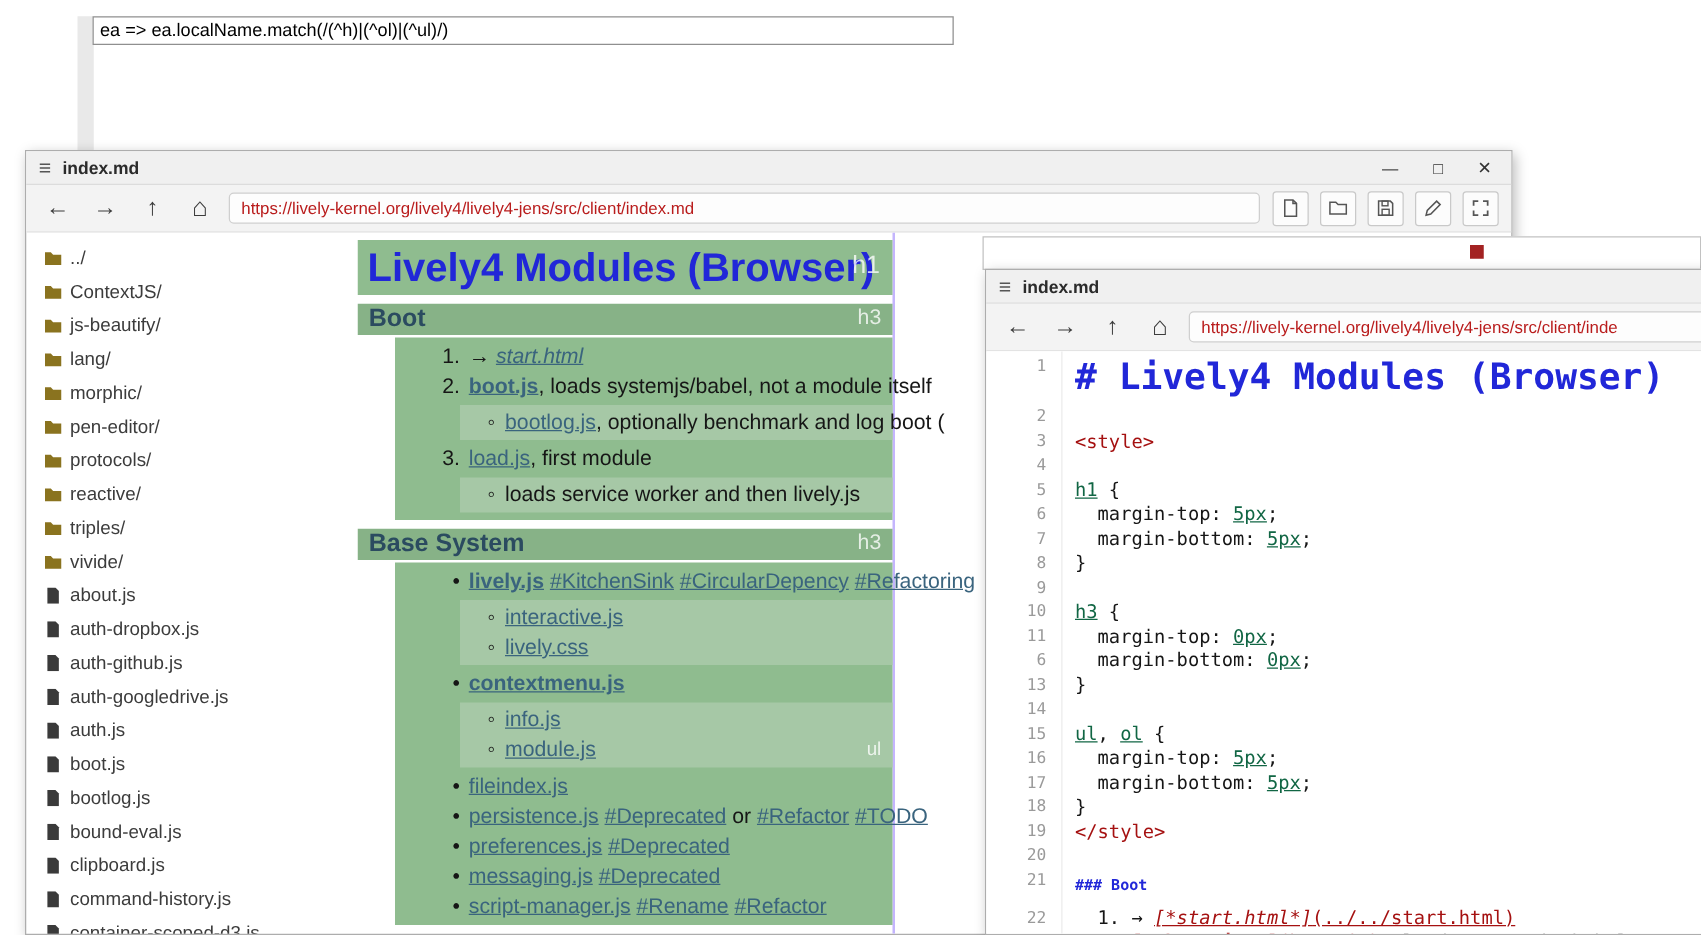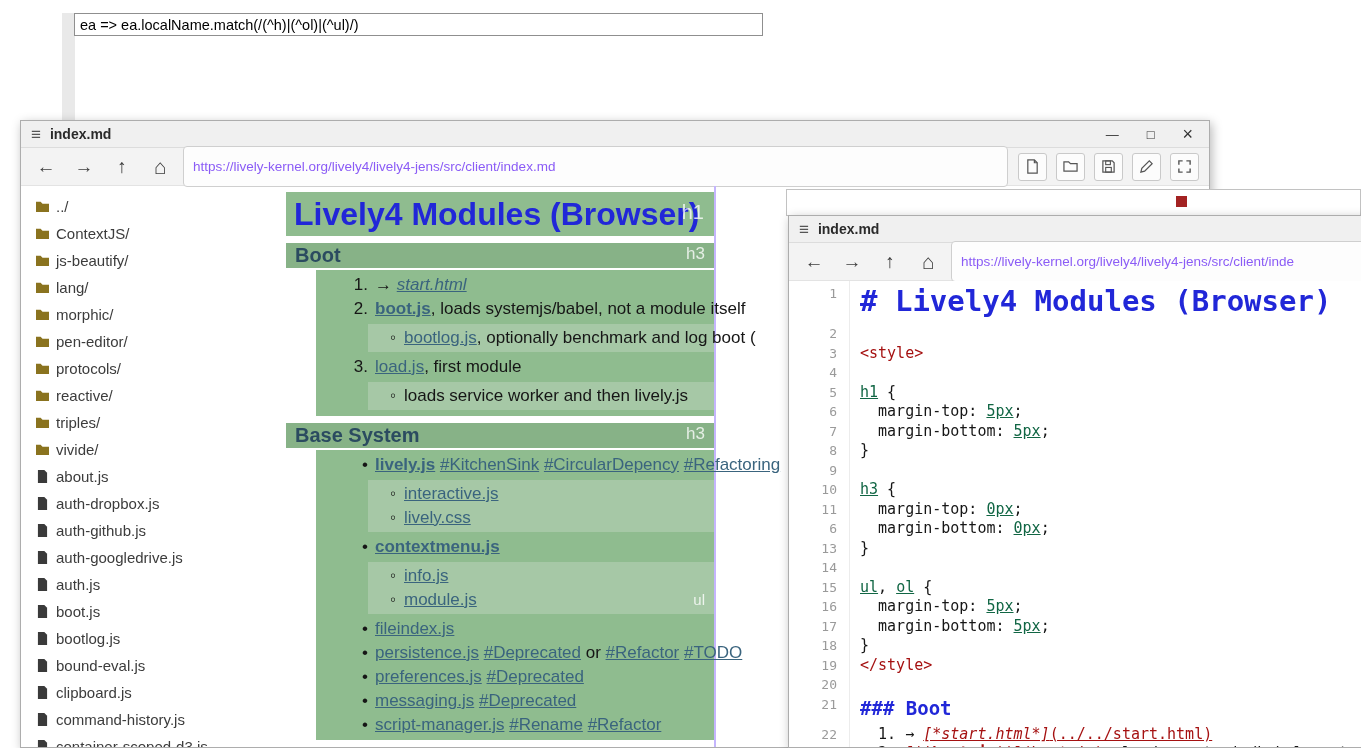--- a/index.html
+++ b/index.html
@@ -32,22 +32,22 @@
   .menu-icon { font-size:17px; color:#555; line-height:1; }
   .win-title { font-size:14px; font-weight:bold; color:#2b2b2b; }
   .win-controls { margin-left:auto; display:flex; gap:28px; padding-right:6px; align-items:center; }
   .wc { font-size:13px; color:#333; line-height:1; }
   .wc.close { font-size:18px; }
 
   .toolbar { height:38px; display:flex; align-items:center; gap:8px; padding:0 10px; background:#f3f3f3; border-bottom:1px solid #e3e3e3; }
   .nav-btn { width:30px; height:30px; border:none; background:transparent; font-family:inherit;
     font-size:19px; font-weight:bold; color:#3c3c3c; display:flex; align-items:center; justify-content:center; padding:0; }
   .nav-btn.home { font-size:21px; }
-  .url-input { flex:1; height:41px; min-width:0; border:1px solid #cfcfcf; border-radius:4px; background:#fdfdfd;
-    padding:0 9px; font-family:inherit; font-size:13.5px; color:#8b5cf6; }
+  .url-input { flex:1; height:25px; min-width:0; border:1px solid #cfcfcf; border-radius:4px; background:#fdfdfd;
+    padding:0 9px; font-family:inherit; font-size:13.5px; color:#b91c1c; }
   .tool-group { display:flex; gap:9px; margin-left:2px; }
   .tool-btn { width:29px; height:28px; border:1px solid #c9c9c9; border-radius:3px; background:#fcfcfc;
     display:flex; align-items:center; justify-content:center; padding:0; }
 
   .win-body { display:flex; height:calc(100% - 65px); }
   .sidebar { width:265px; flex:none; padding:7px 0 0 13px; overflow:hidden; }
   .fitem { display:flex; align-items:center; gap:6px; height:27px; font-size:15px; color:#3c3c3c; white-space:nowrap; }
   .ficon { display:flex; width:16px; justify-content:center; flex:none; }
 
   .content { flex:1; overflow:hidden; }
@@ -76,21 +76,21 @@
 
   .code-area { height:calc(100% - 65px); position:relative; overflow:hidden; background:#fff;
     font-family:"DejaVu Sans Mono", monospace; padding-top:3px; }
   .gutter-line { position:absolute; left:60px; top:0; bottom:0; width:0; border-left:1px solid #ececec; }
   .cl { display:flex; align-items:flex-start; min-height:19.5px; }
   .ln { width:62px; flex:none; text-align:right; padding-right:14px; font-size:13px; line-height:19.5px; color:#9a9a9a; }
   .ccode { white-space:pre; font-size:15px; line-height:19.5px; color:#242424; padding-left:9px; }
   .cl.hdr1 { height:40px; }
   .cl.hdr1 .seg-hdr { font-size:29px; line-height:34px; font-weight:bold; color:var(--h1-blue); }
   .cl.hdr3 { height:30px; }
-  .cl.hdr3 .seg-hdr { font-size:19px; line-height:26px; font-weight:bold; color:var(--h1-blue); }
+  .cl.hdr3 .seg-hdr { font-size:12px; line-height:26px; font-weight:bold; color:var(--h1-blue); }
   .seg-tag { color:var(--code-red); }
   .seg-sel, .seg-num { color:var(--code-teal); text-decoration:underline; }
   .seg-mdlink-italic { color:var(--code-red); font-style:italic; text-decoration:underline; }
   .seg-mdlink-bold { color:var(--code-red); font-weight:bold; text-decoration:underline; }
   .seg-mdurl { color:var(--code-red); text-decoration:underline; }
 </style>
 </head>
 <body>
 
 <input class="filter-input" value="ea =&gt; ea.localName.match(/(^h)|(^ol)|(^ul)/)" style="">

